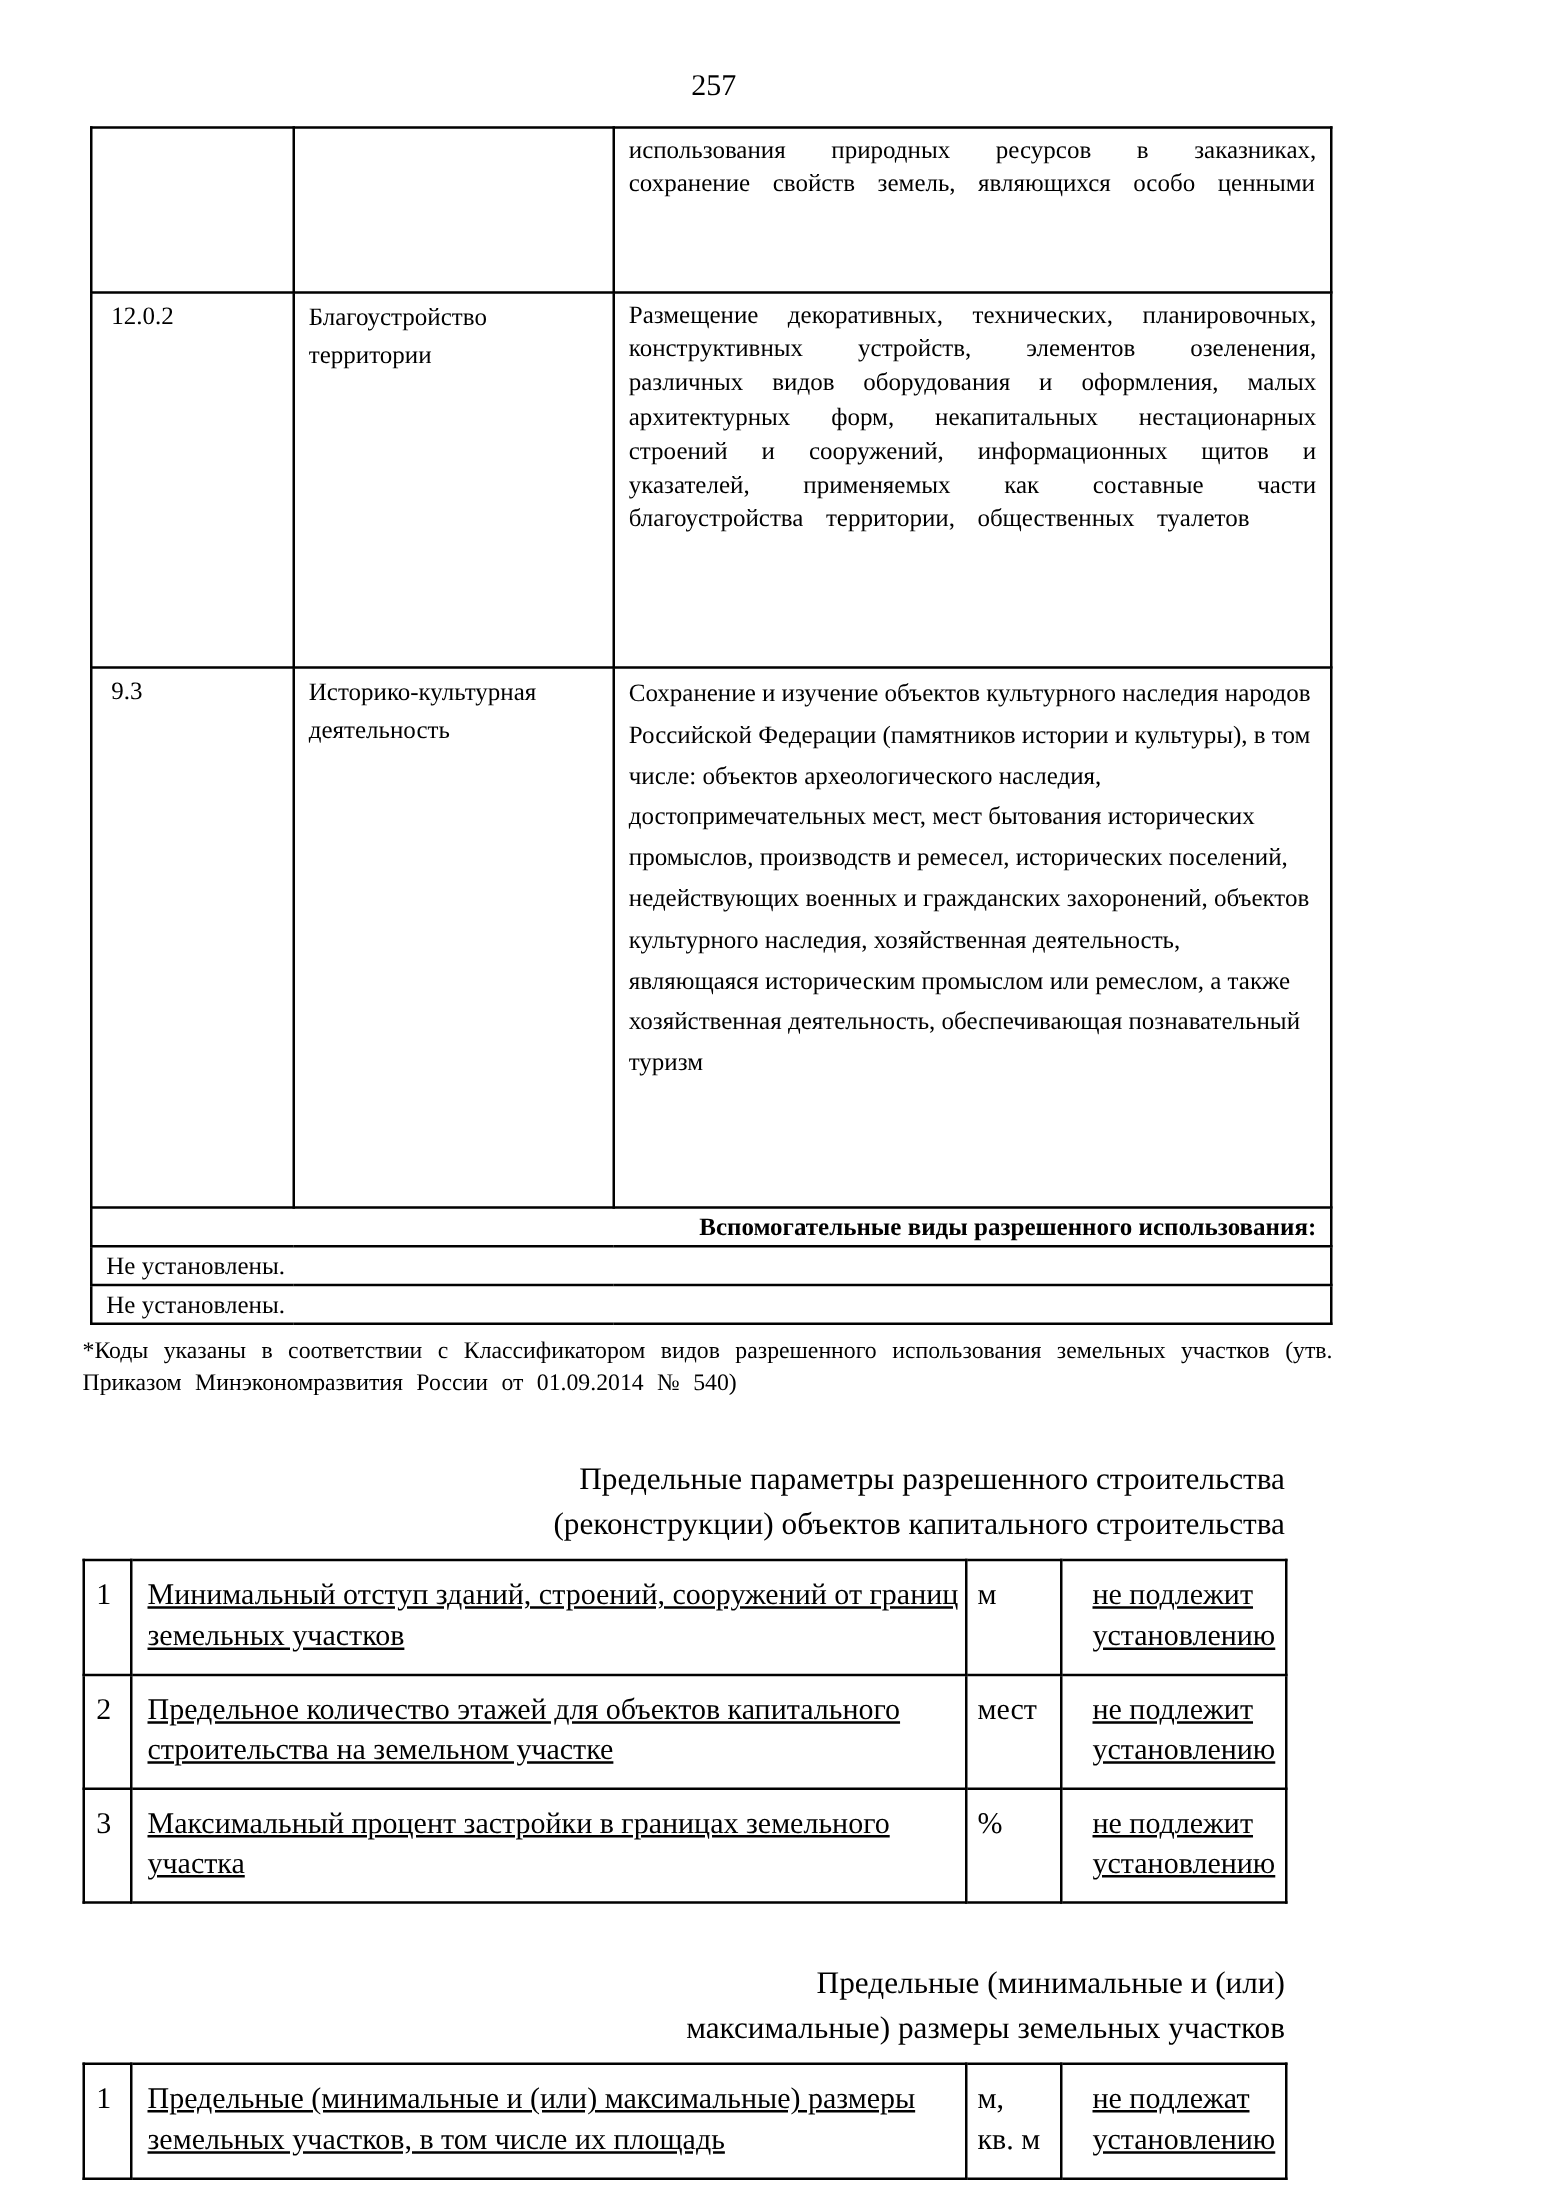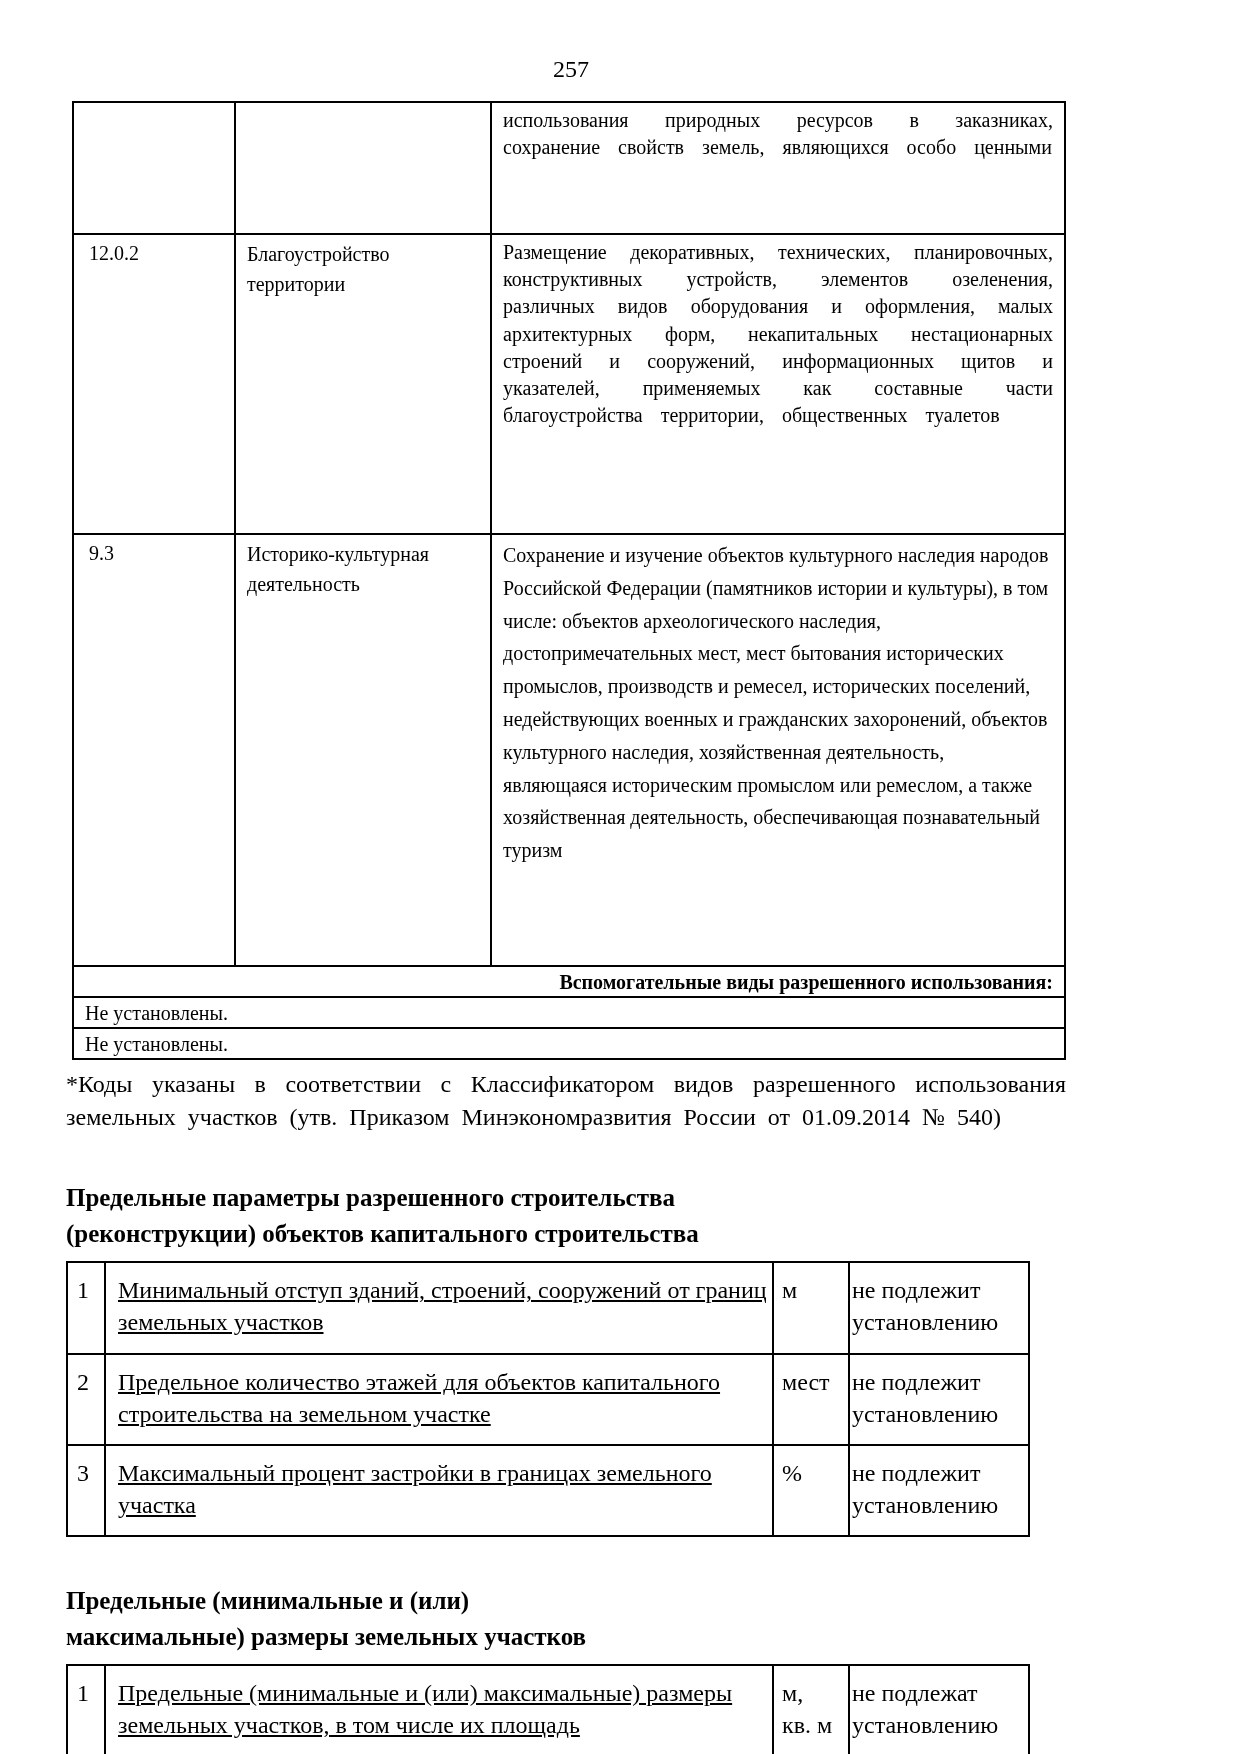--- a/index.html
+++ b/index.html
@@ -60,32 +60,32 @@
   }
   .span-val {
     font-size: 21px;
     padding: 2px 8px 8px 10px;
     height: auto;
   }
 
   
   .footnote {
     width: 1000px;
-    font-size: 24px;
+    font-size: 19px;
     line-height: 1.38;
     text-align: justify;
     word-spacing: 6px;
     margin: 8px 0 0 0;
   }
 
   
   .section-title {
     width: 962px;
-    text-align: left;
-    font-weight: bold;
+    text-align: right;
+    font-weight: normal;
     font-size: 25px;
     line-height: 1.42;
     margin: 46px 0 10px 0;
   }
   .section-title.second { }
 
   
   .params-table {
     border-collapse: collapse;
     table-layout: fixed;
@@ -95,21 +95,21 @@
     border: 2px solid #000000;
     vertical-align: top;
     font-size: 24px;
     line-height: 1.34;
     padding: 11px 8px 14px 8px;
     height: 58px;
   }
   .params-table .num-cell  { padding-left: 9px; }
   .params-table .pname-cell { padding-left: 12px; padding-right: 4px; text-decoration: underline; }
   .params-table .unit-cell { white-space: pre-line; }
-  .params-table .pvalue-cell { padding-left: 2px; }
+  .params-table .pvalue-cell { padding-left: 24px; text-decoration: underline; }
 </style>
 </head>
 <body>
 
 <div class="page">
 
   <div class="page-number">257</div>
 
   <table class="main-table">
     <colgroup>

